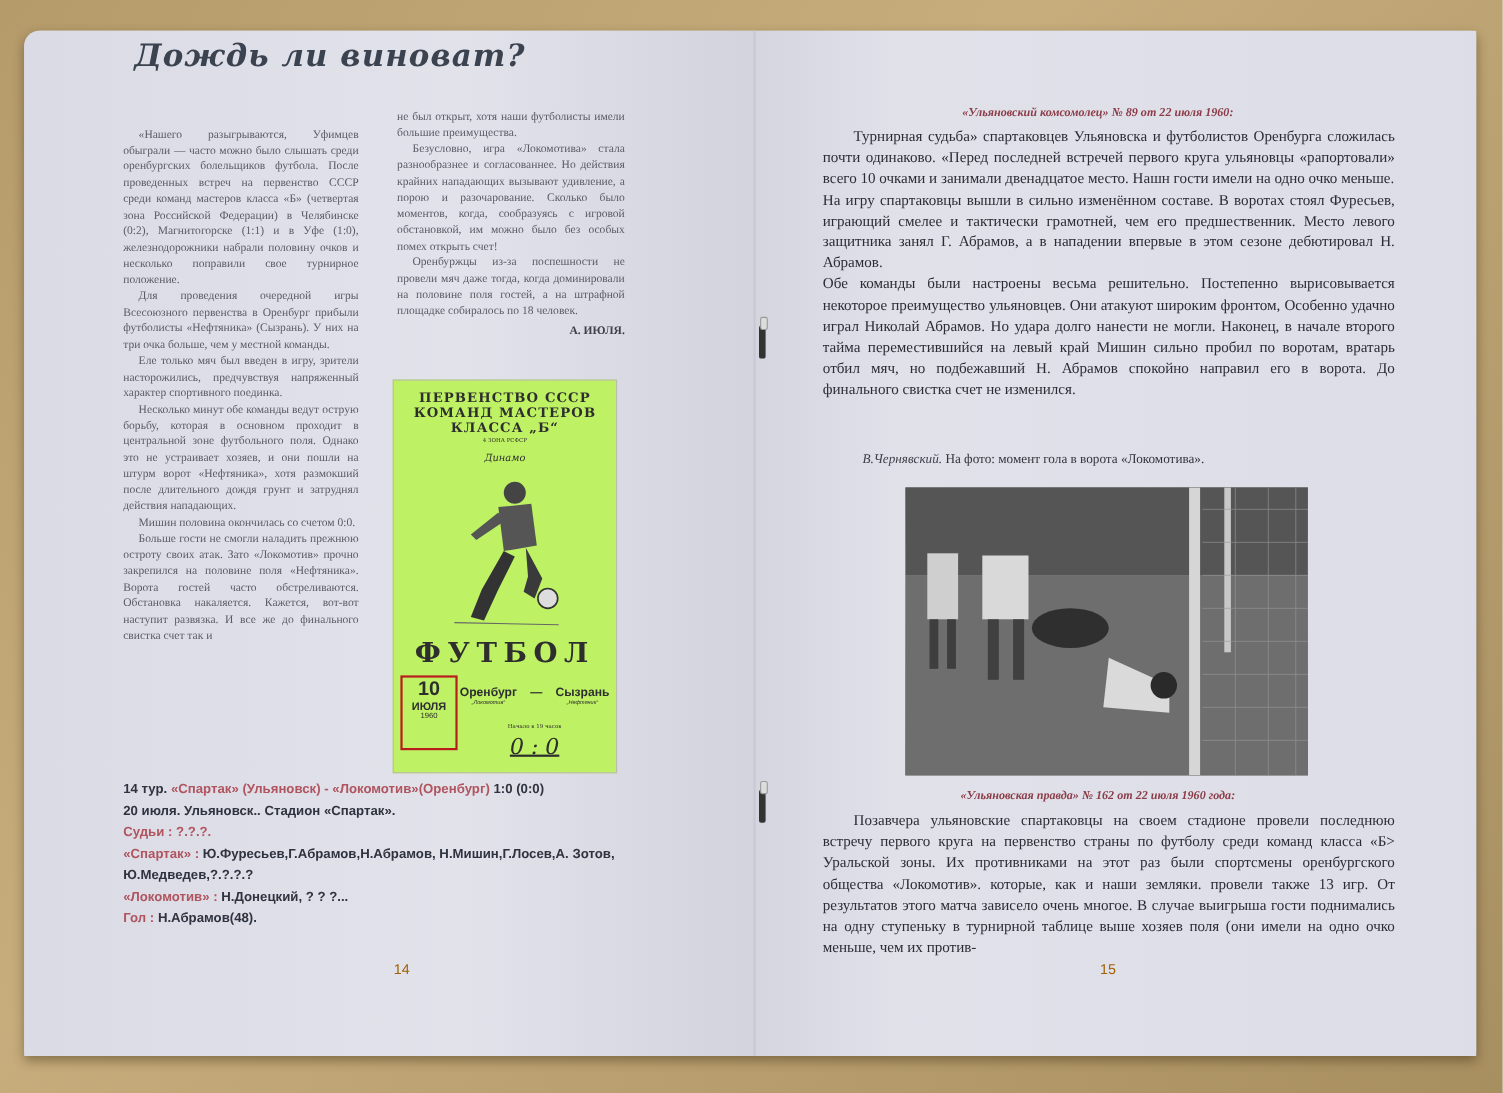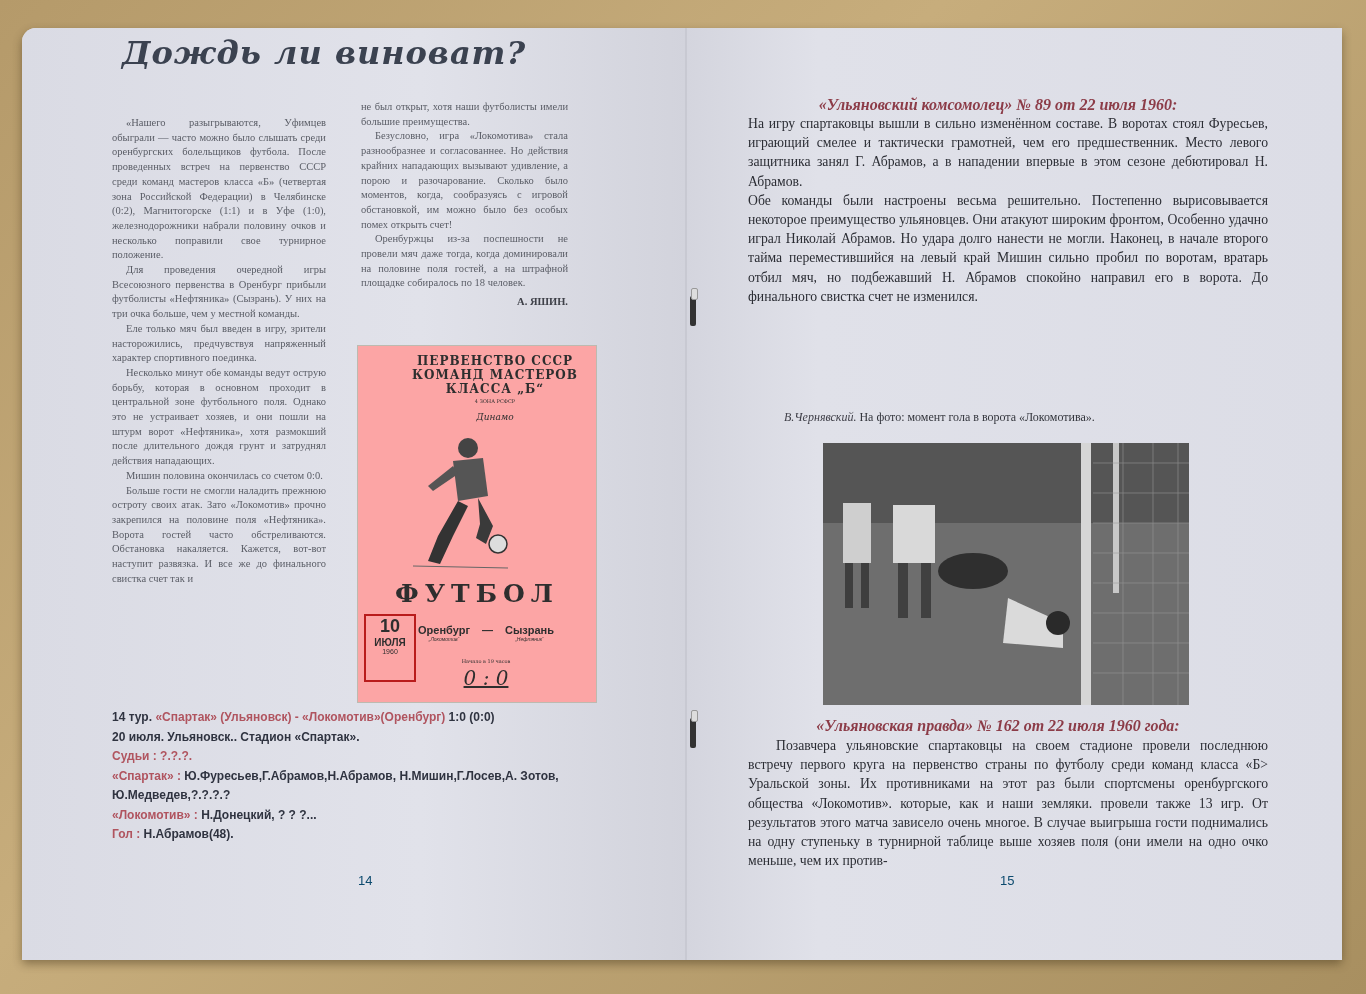--- a/index.html
+++ b/index.html
@@ -22,32 +22,32 @@
     position: absolute; left: 665px; top: 0; width: 655px; height: 100%;
     background: linear-gradient(90deg, #d4d5de 0%, #e0e1e9 20%, #dcdde6 100%);
   }
   .gutter { position: absolute; left: 663px; top: 0; width: 2px; height: 100%; background: #c8c9d2; }
   .staple { position: absolute; width: 6px; height: 30px; background: #333; border-radius: 2px; }
   .staple::before { content: ""; position: absolute; left: 1px; top: -8px; width: 5px; height: 10px; border: 1px solid #999; border-radius: 2px; background: #ddd; }
 
   .title {
     position: absolute; left: 122px; top: 34px;
     font-family: "DejaVu Serif", serif; font-style: italic; font-weight: bold;
-    font-size: 32px; color: #3b4250; letter-spacing: 1px;
+    font-size: 28px; color: #3b4250; letter-spacing: 1px;
   }
   .col {
     position: absolute; font-family: "Liberation Serif", serif; font-size: 10.5px;
     line-height: 14.7px; color: #5a5d66; text-align: justify; filter: blur(0.6px);
   }
   .col p { margin: 0; text-indent: 14px; }
   .col .sig { text-align: right; font-weight: bold; margin-top: 4px; color: #3e4048; }
   .program {
     position: absolute; left: 335px; top: 318px; width: 202px; height: 356px;
-    background: #fca5a5; border: 1px solid #bdbab0;
-    font-family: "DejaVu Serif", serif; color: #2e2e2e; text-align: center; padding-left: 36px;
+    background: #bef264; border: 1px solid #bdbab0;
+    font-family: "DejaVu Serif", serif; color: #2e2e2e; text-align: center;
   }
   .program .hdr { font-size: 12px; font-weight: bold; letter-spacing: 1px; line-height: 14px; margin-top: 8px; }
   .program .sub { font-size: 5px; margin-top: 2px; }
   .program .club { font-size: 9px; font-style: italic; margin-top: 8px; }
   .program .player { position: absolute; left: 40px; top: 80px; width: 120px; height: 150px; }
   .program .sport { position: absolute; left: 0; right: 0; top: 233px; font-size: 25px; font-weight: bold; letter-spacing: 6px; }
   .program .datebox { position: absolute; left: 6px; top: 268px; width: 48px; height: 64px; border: 2px solid #b91c1c; font-family: "Liberation Sans", sans-serif; }
   .program .datebox .d { font-size: 18px; font-weight: bold; }
   .program .datebox .m { font-size: 10px; font-weight: bold; }
   .program .datebox .y { font-size: 7px; }
@@ -55,25 +55,25 @@
   .program .teams small { display: block; font-size: 5px; font-weight: normal; font-style: italic; }
   .program .start { position: absolute; left: 60px; top: 312px; width: 136px; font-size: 5px; }
   .program .score { position: absolute; left: 60px; top: 320px; width: 136px; font-size: 20px; font-style: italic; text-decoration: underline; }
 
   .match {
     position: absolute; left: 91px; top: 680px; width: 460px;
     font-family: "Liberation Sans", sans-serif; font-weight: bold; font-size: 12px;
     line-height: 19.5px; color: #2f3340;
   }
   .match .red { color: #b0545f; }
-  .page-num { position: absolute; font-family: "Liberation Sans", sans-serif; font-size: 13px; color: #0c4a6e; }
+  .page-num { position: absolute; font-family: "Liberation Sans", sans-serif; font-size: 13px; color: #a16207; }
 
   .r-head {
     position: absolute; font-family: "Liberation Serif", serif; font-style: italic; font-weight: bold;
-    font-size: 16px; color: #8c3c48; text-align: center;
+    font-size: 11px; color: #8c3c48; text-align: center;
   }
   .r-text {
     position: absolute; font-family: "Liberation Serif", serif; font-size: 13.7px;
     line-height: 19.2px; color: #2b2d34; text-align: justify;
   }
   .r-text p { margin: 0; }
   .r-text p.ind { text-indent: 28px; }
   .caption { position: absolute; left: 728px; top: 407px; font-family: "Liberation Serif", serif; font-size: 12px; color: #33353c; margin-left: 36px; }
   .caption i { color: #3f3f48; }
   .photo {
@@ -102,21 +102,21 @@
   <p>Еле только мяч был введен в игру, зрители насторожились, предчувствуя напряженный характер спортивного поединка.</p>
   <p>Несколько минут обе команды ведут острую борьбу, которая в основном проходит в центральной зоне футбольного поля. Однако это не устраивает хозяев, и они пошли на штурм ворот «Нефтяника», хотя размокший после длительного дождя грунт и затруднял действия нападающих.</p>
   <p>Мишин половина окончилась со счетом 0:0.</p>
   <p>Больше гости не смогли наладить прежнюю остроту своих атак. Зато «Локомотив» прочно закрепился на половине поля «Нефтяника». Ворота гостей часто обстреливаются. Обстановка накаляется. Кажется, вот-вот наступит развязка. И все же до финального свистка счет так и</p>
 </div>
 
 <div class="col" style="left:345px; top:100px; width:207px;margin-left:16px;">
   <p style="text-indent:0">не был открыт, хотя наши футболисты имели большие преимущества.</p>
   <p>Безусловно, игра «Локомотива» стала разнообразнее и согласованнее. Но действия крайних нападающих вызывают удивление, а порою и разочарование. Сколько было моментов, когда, сообразуясь с игровой обстановкой, им можно было без особых помех открыть счет!</p>
   <p>Оренбуржцы из-за поспешности не провели мяч даже тогда, когда доминировали на половине поля гостей, а на штрафной площадке собиралось по 18 человек.</p>
-  <div class="sig">А. ЯШИН.</div>
+  <div class="sig">А. ИЮЛЯ.</div>
 </div>
 
 <div class="program" style="left:357px; top:345px;">
   <div class="hdr">
     <div>ПЕРВЕНСТВО СССР</div>
     <div>КОМАНД МАСТЕРОВ</div>
     <div>КЛАССА „Б“</div>
   </div>
   <div class="sub">4 ЗОНА РСФСР</div>
   <div class="club">Динамо</div>
@@ -153,20 +153,21 @@
   <div><span class="red">«Спартак» : </span><span>Ю.Фуресьев,Г.Абрамов,Н.Абрамов, Н.Мишин,Г.Лосев,А. Зотов, Ю.Медведев,?.?.?.?</span></div>
   <div><span class="red">«Локомотив» : </span><span>Н.Донецкий, ? ? ?...</span></div>
   <div><span class="red">Гол : </span><span>Н.Абрамов(48).</span></div>
 </div>
 
 <div class="page-num" style="left:358px; top:873px;">14</div>
 
 <div class="r-head" style="left:728px; top:96px; width:540px;">«Ульяновский комсомолец» № 89 от 22 июля 1960:</div>
 
 <div class="r-text" style="left:748px; top:114px; width:520px;">
+  <p class="ind">Турнирная судьба» спартаковцев Ульяновска и футболистов Оренбурга сложилась почти  одинаково. «Перед последней встречей первого круга ульяновцы «рапортовали» всего 10 очками и занимали двенадцатое место. Нашн гости имели на  одно очко  меньше.</p>
   <p>На игру спартаковцы вышли в сильно изменённом составе. В воротах стоял Фуресьев, играющий смелее и тактически грамотней, чем его предшественник. Место левого защитника занял Г. Абрамов, а в нападении впервые в этом сезоне дебютировал Н. Абрамов.</p>
   <p>Обе команды были настроены весьма решительно. Постепенно вырисовывается некоторое преимущество ульяновцев. Они атакуют широким фронтом, Особенно удачно играл Николай  Абрамов. Но удара долго нанести не могли. Наконец, в начале второго  тайма  переместившийся на левый край Мишин сильно пробил по воротам, вратарь отбил мяч, но подбежавший Н. Абрамов спокойно направил его в ворота. До финального свистка счет не изменился.</p>
 </div>
 
 <div class="caption" style="left:748px; top:410px;">
   <i>В.Чернявский.</i><span> На фото: момент гола в ворота «Локомотива».</span>
 </div>
 
 <div class="photo">
   <svg width="366" height="262" viewBox="0 0 366 262">

